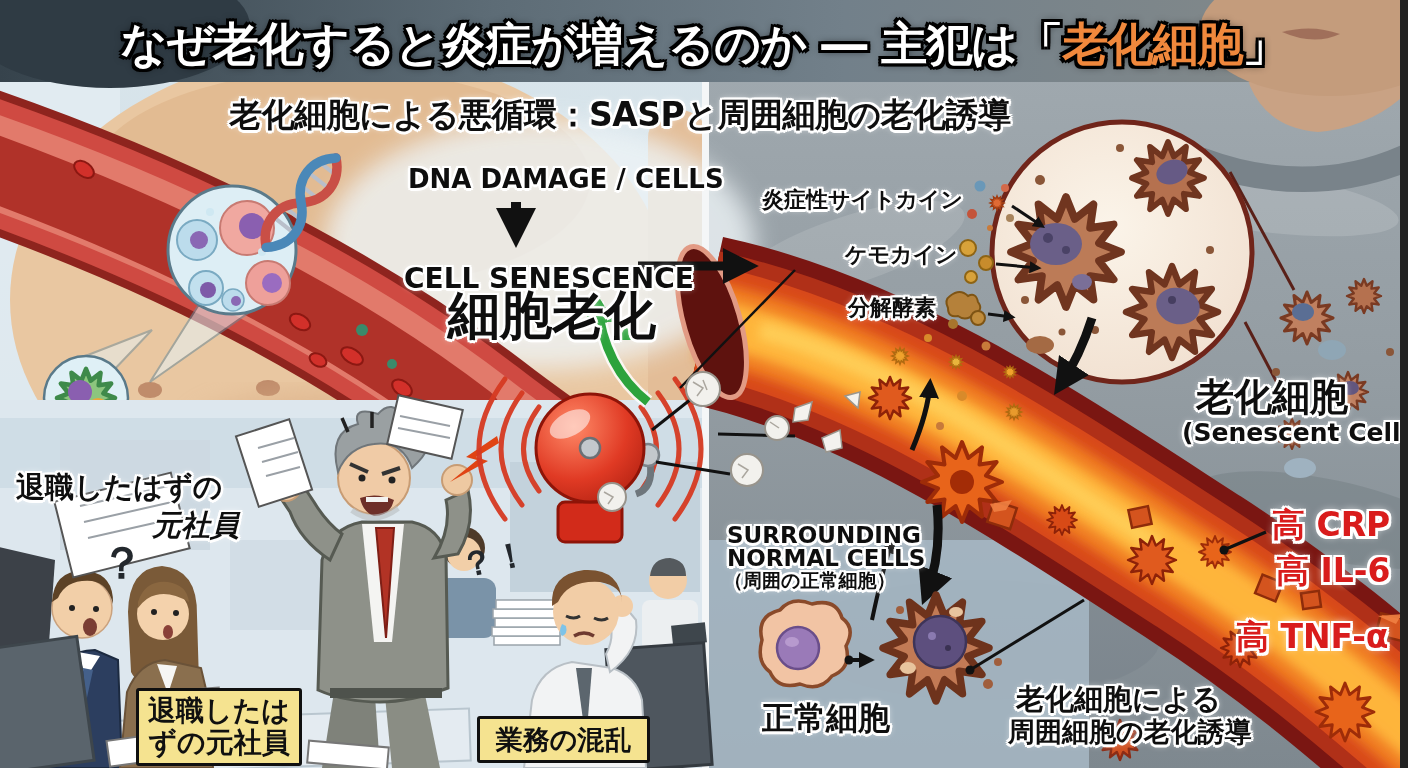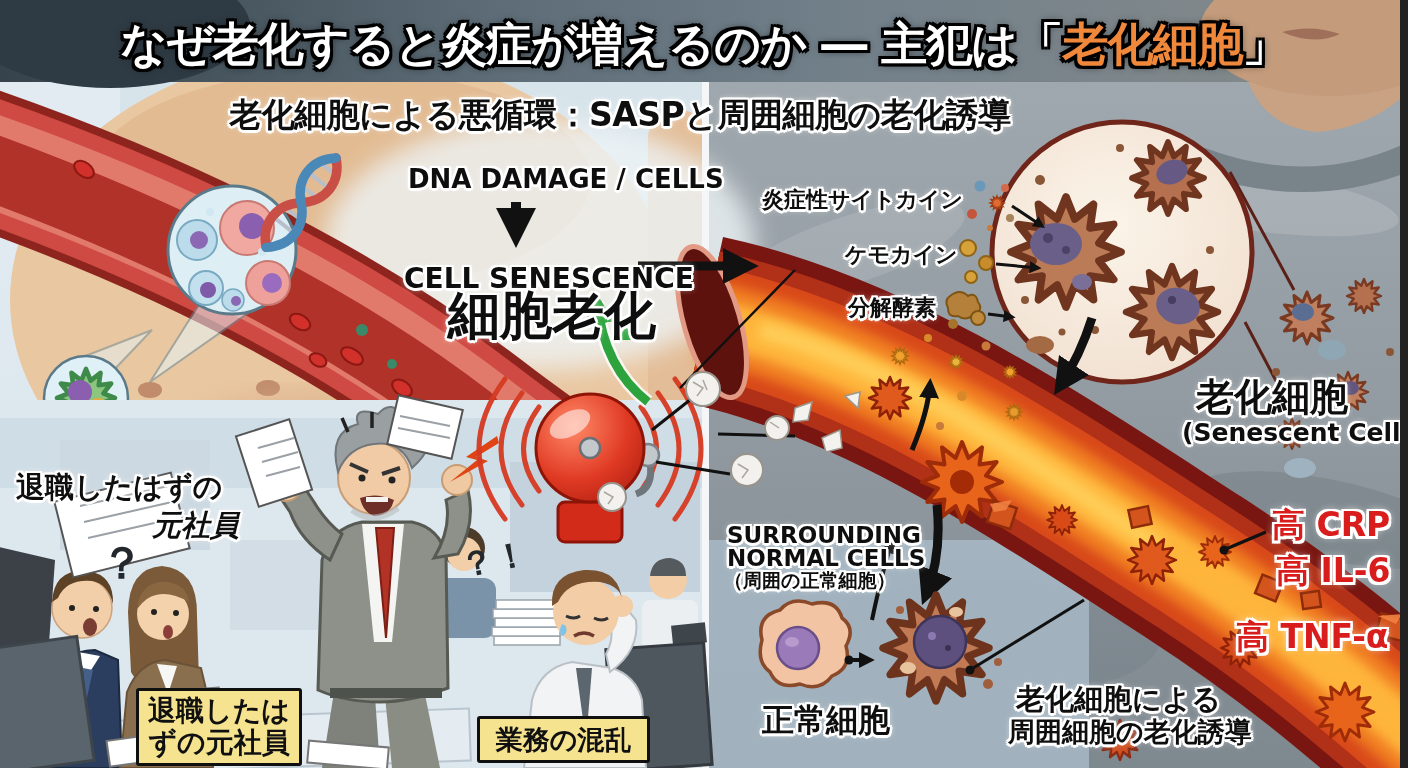--- a/index.html
+++ b/index.html
@@ -489,21 +489,21 @@
 <div class="lbl halo-w" style="left:1182px;top:420px;font-size:25px;">(Senescent Cell)</div>
 
 <div class="lbl halo-r" style="left:1272px;top:508px;font-size:33px;">高 CRP</div>
 <div class="lbl halo-r" style="left:1276px;top:554px;font-size:33px;">高 IL-6</div>
 <div class="lbl halo-r" style="left:1228px;top:620px;font-size:33px;margin-left:8px;">高 TNF-α</div>
 
 <div class="lbl halo-w" style="left:727px;top:523px;font-size:23px;">SURROUNDING</div>
 <div class="lbl halo-w" style="left:727px;top:546px;font-size:23px;">NORMAL CELLS</div>
 <div class="lbl halo-w" style="left:724px;top:571px;font-size:19px;">（周囲の正常細胞）</div>
 
-<div class="lbl halo-w" style="left:762px;top:704px;font-size:32px;">正常細胞</div>
+<div class="lbl halo-w" style="left:762px;top:704px;font-size:32px;font-family:Liberation Mono, monospace;">正常細胞</div>
 <div class="lbl halo-w" style="left:1008px;top:684px;font-size:29px;margin-left:8px;">老化細胞による</div>
 <div class="lbl halo-w" style="left:1008px;top:718px;font-size:27px;">周囲細胞の老化誘導</div>
 
 <div class="lbl halo-w" style="left:16px;top:472px;font-size:29px;">退職したはずの</div>
 <div class="lbl halo-w" style="left:152px;top:510px;font-size:29px;font-style:italic;">元社員</div>
 
 <div class="lbl" style="left:100px;top:540px;font-size:44px;color:#23282d;font-weight:900;">？</div>
 <div class="lbl" style="left:460px;top:542px;font-size:34px;color:#23282d;font-weight:900;transform:rotate(-12deg);">？！</div>
 
 <div class="note-box" style="left:92px;top:688px;width:160px;height:72px;font-size:28px;line-height:1.15;margin-left:44px;">

